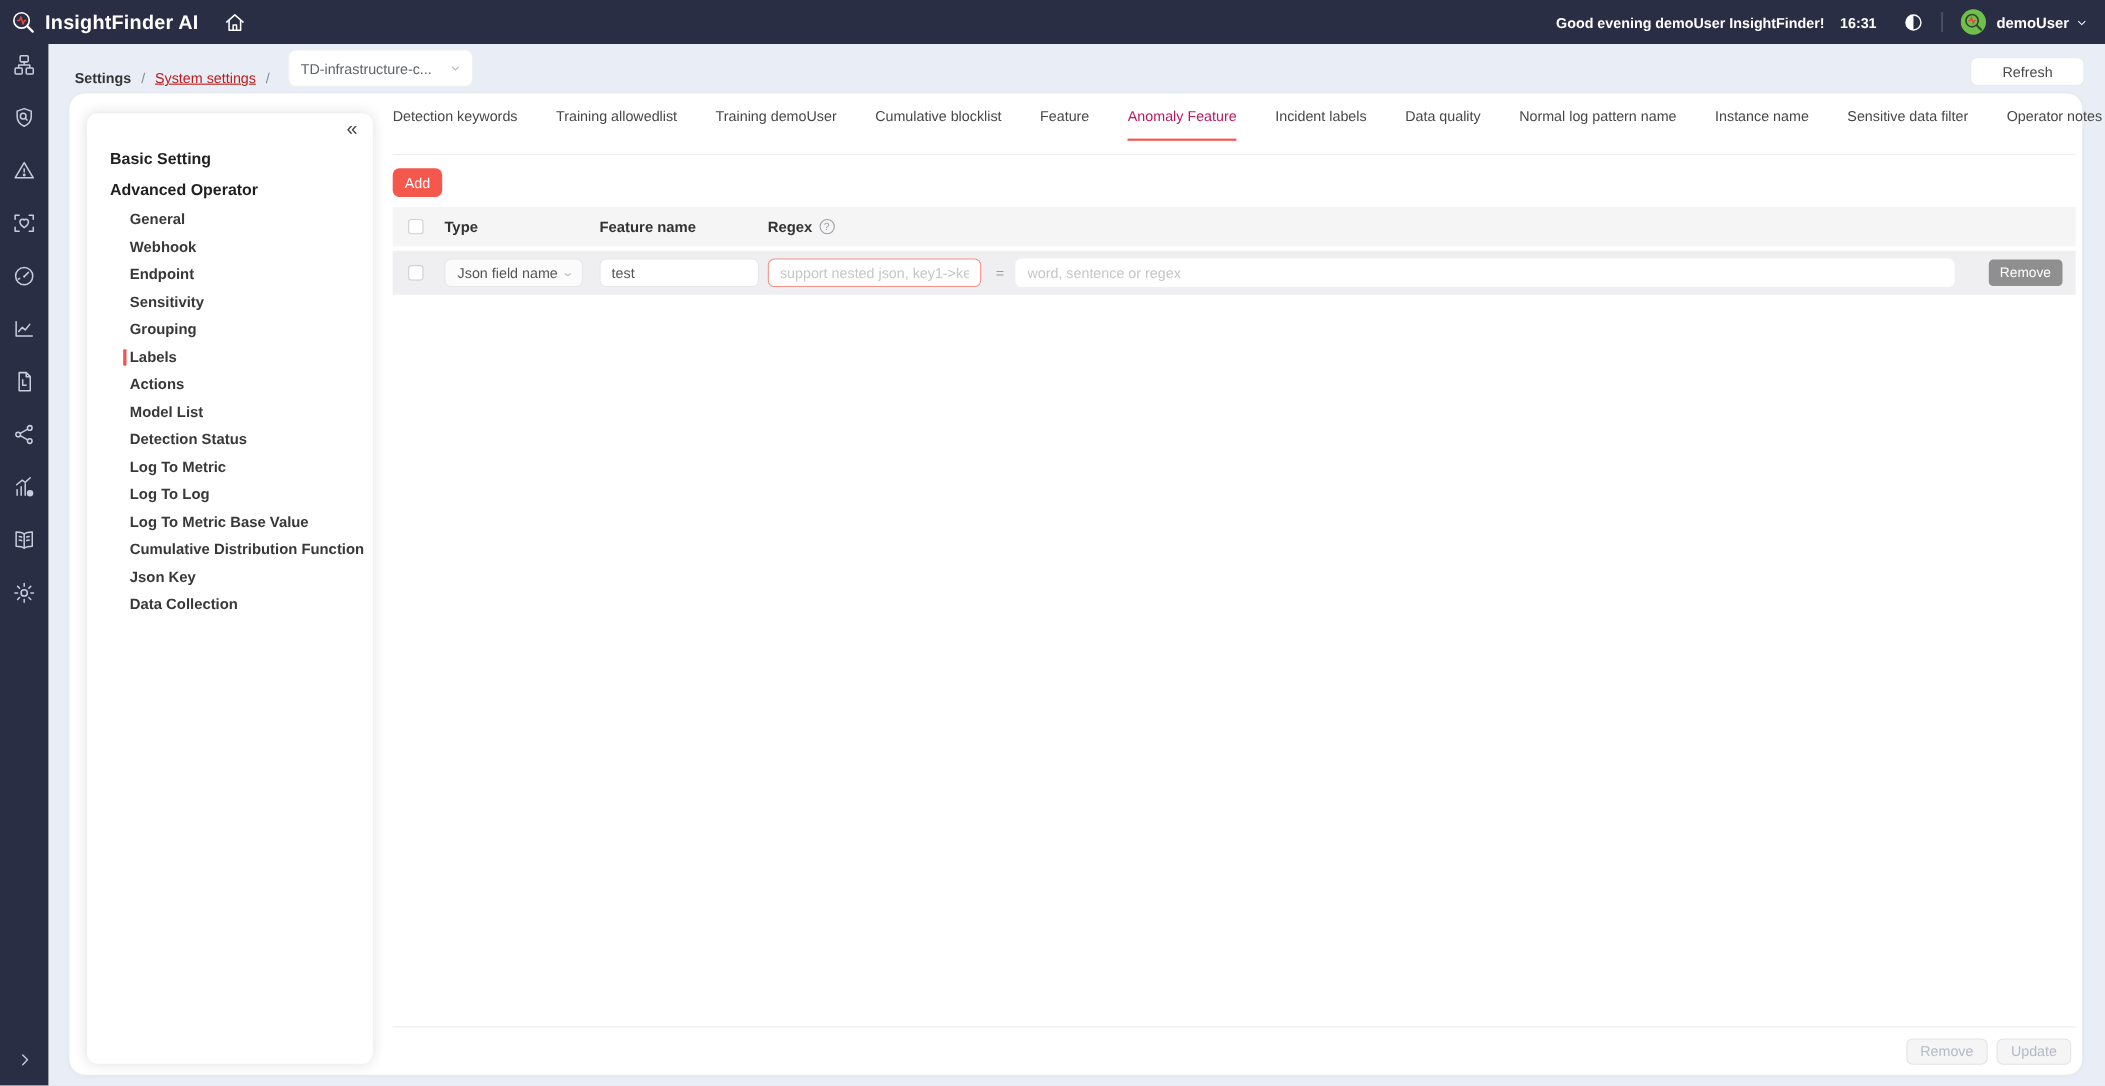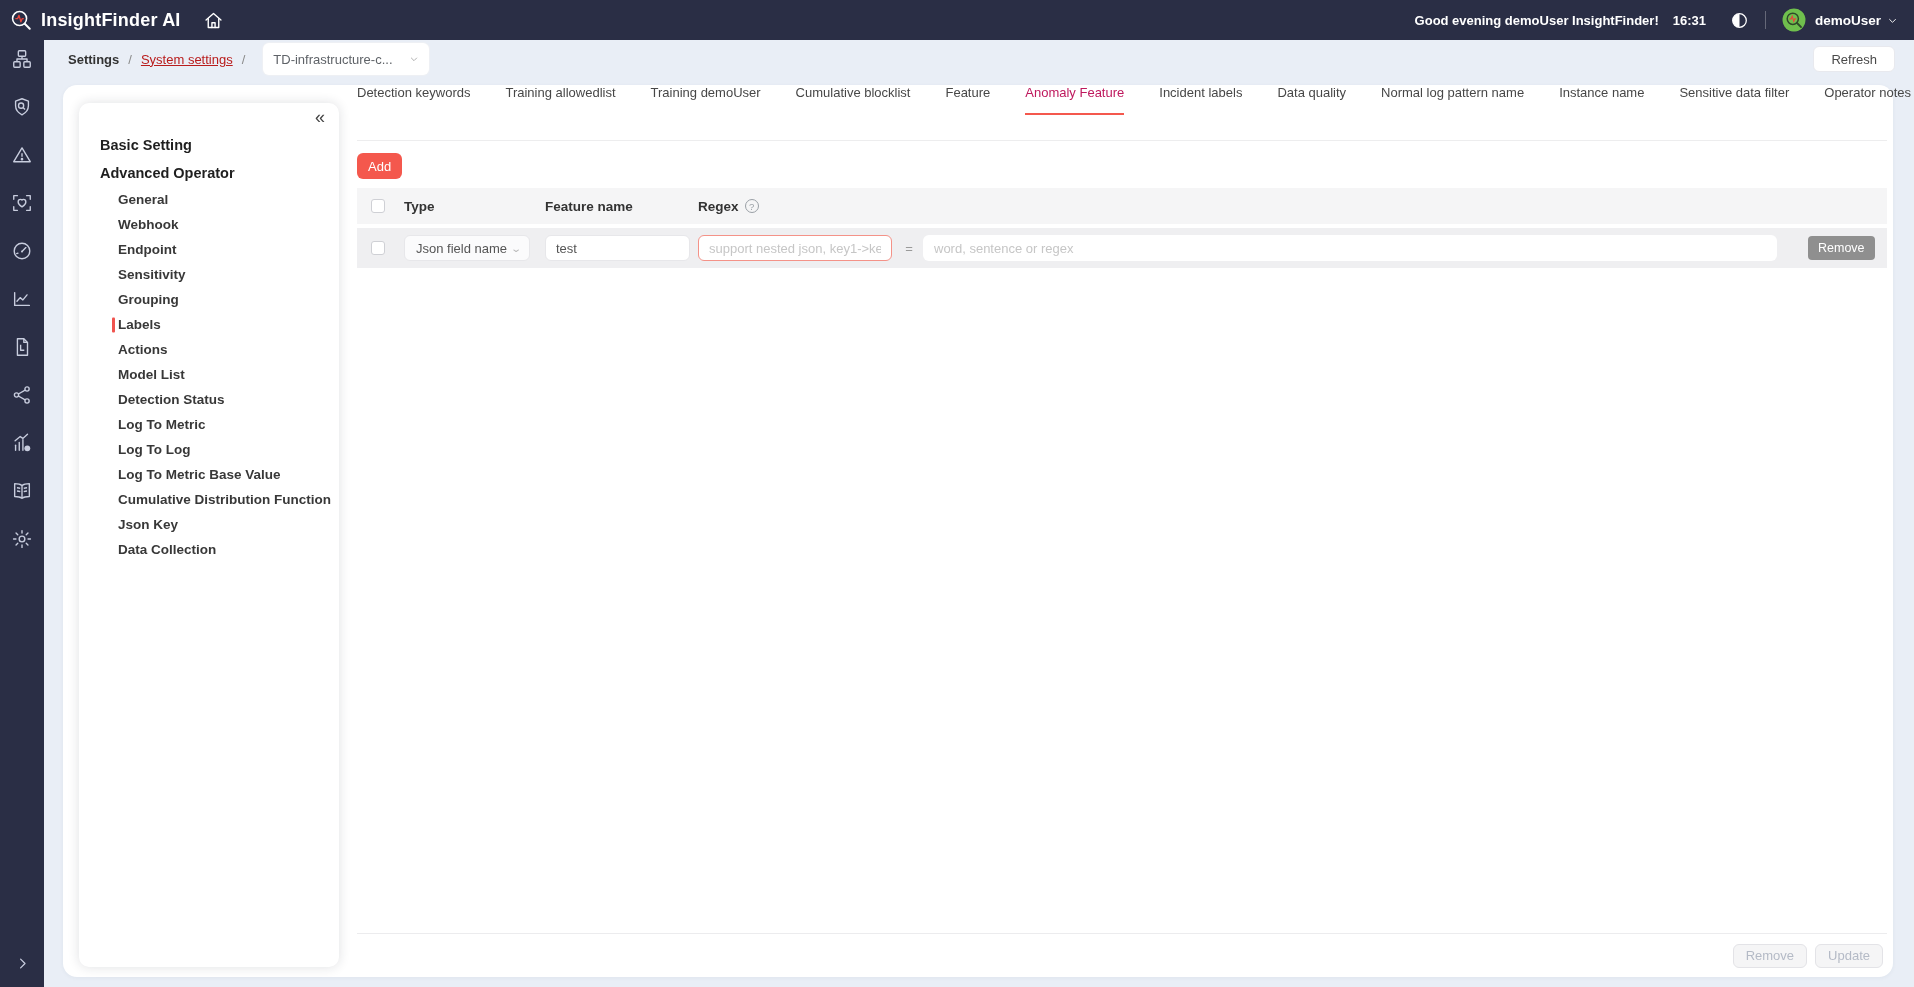--- a/index.html
+++ b/index.html
@@ -28,31 +28,31 @@
   
   .body { flex:1; display:flex; min-height:0; }
   .sidebar {
     width:44px; background:#2a2e45; flex:0 0 auto;
     display:flex; flex-direction:column; align-items:center; padding-top:8px;
   }
   .side-icon { width:22px; height:22px; margin-bottom:26px; display:flex; align-items:center; justify-content:center; cursor:pointer; }
   .side-expand { margin-top:auto; margin-bottom:16px; cursor:pointer; }
   .content { flex:1; display:flex; flex-direction:column; min-width:0; }
   
-  .crumbbar { height:38px; display:flex; align-items:center; padding:0 19px 0 24px; flex:0 0 auto; }
+  .crumbbar { height:38px; display:flex; align-items:flex-end; padding:0 19px 0 24px; flex:0 0 auto; }
   .crumb-root { font-size:13px; font-weight:bold; color:#333; }
   .crumb-sep { font-size:13px; color:#8b8b8b; margin:0 9px; }
   .crumb-link { font-size:13px; color:#b91c1c; text-decoration:underline; cursor:pointer; }
   .project-pill {
     height:14px; background:#fff; border-radius:6px; padding:16px 10px;
     display:flex; align-items:center; gap:16px; font-size:13px; color:#5f6368;
     margin-left:9px; cursor:pointer; box-shadow:0 0 0 1px #eef0f4;
   }
   .refresh-btn {
-    margin-left:auto; height:26px; padding:0 17px; background:#fff; border:1px solid #e8e9ee;
+    margin-left:auto; height:26px; padding:0 28px; background:#fff; border:1px solid #e8e9ee;
     border-radius:6px; font-size:13px; color:#4a4a4a; cursor:pointer;
     font-family:"Liberation Sans", sans-serif;
   }
   
   .container {
     flex:1; margin:7px 21px 10px 19px; background:#fff; border-radius:14px;
     position:relative; box-shadow:0 1px 4px rgba(40,50,70,.05); min-height:0;
   }
   
   .menu-card {
@@ -63,21 +63,21 @@
   .collapse-btn { position:absolute; top:4px; right:14px; font-size:18px; color:#444; cursor:pointer; }
   .menu-list { padding-top:22px; }
   .menu-top { height:28px; line-height:28px; padding-left:21px; font-size:14.5px; font-weight:bold; color:#1f1f1f; cursor:pointer; }
   .menu-sub { height:25px; line-height:25px; padding-left:39px; font-size:13.5px; font-weight:bold; color:#383838; cursor:pointer; position:relative; }
   .menu-sub.active::before {
     content:""; position:absolute; left:33px; top:50%; transform:translateY(-50%);
     width:3px; height:15px; background:#f0544f; border-radius:1px;
   }
   
   .main { position:absolute; left:294px; right:6px; top:0; bottom:0; display:flex; flex-direction:column; }
-  .tabs { height:56px; display:flex; align-items:flex-start; border-bottom:1px solid #ededee; flex:0 0 auto; }
+  .tabs { height:56px; display:flex; align-items:center; border-bottom:1px solid #ededee; flex:0 0 auto; }
   .tab { margin-right:35px; padding-bottom:14px; font-size:13px; color:#474747; cursor:pointer; white-space:nowrap; }
   .tab.active { color:#be185d; border-bottom:2px solid #f4584d; margin-bottom:-1px; padding-bottom:13px; }
   .toolbar { margin-top:12px; flex:0 0 auto; }
   .add-btn {
     height:26px; padding:0 11px; background:#f4584d; color:#fff; border:none; border-radius:6px;
     font-size:13px; cursor:pointer; font-family:"Liberation Sans", sans-serif;
   }
   .thead, .trow { display:flex; align-items:center; flex:0 0 auto; }
   .thead { margin-top:9px; height:36px; background:#f5f5f6; font-size:13.5px; font-weight:bold; color:#333; }
   .trow { margin-top:4px; height:40px; background:#efeff1; }

